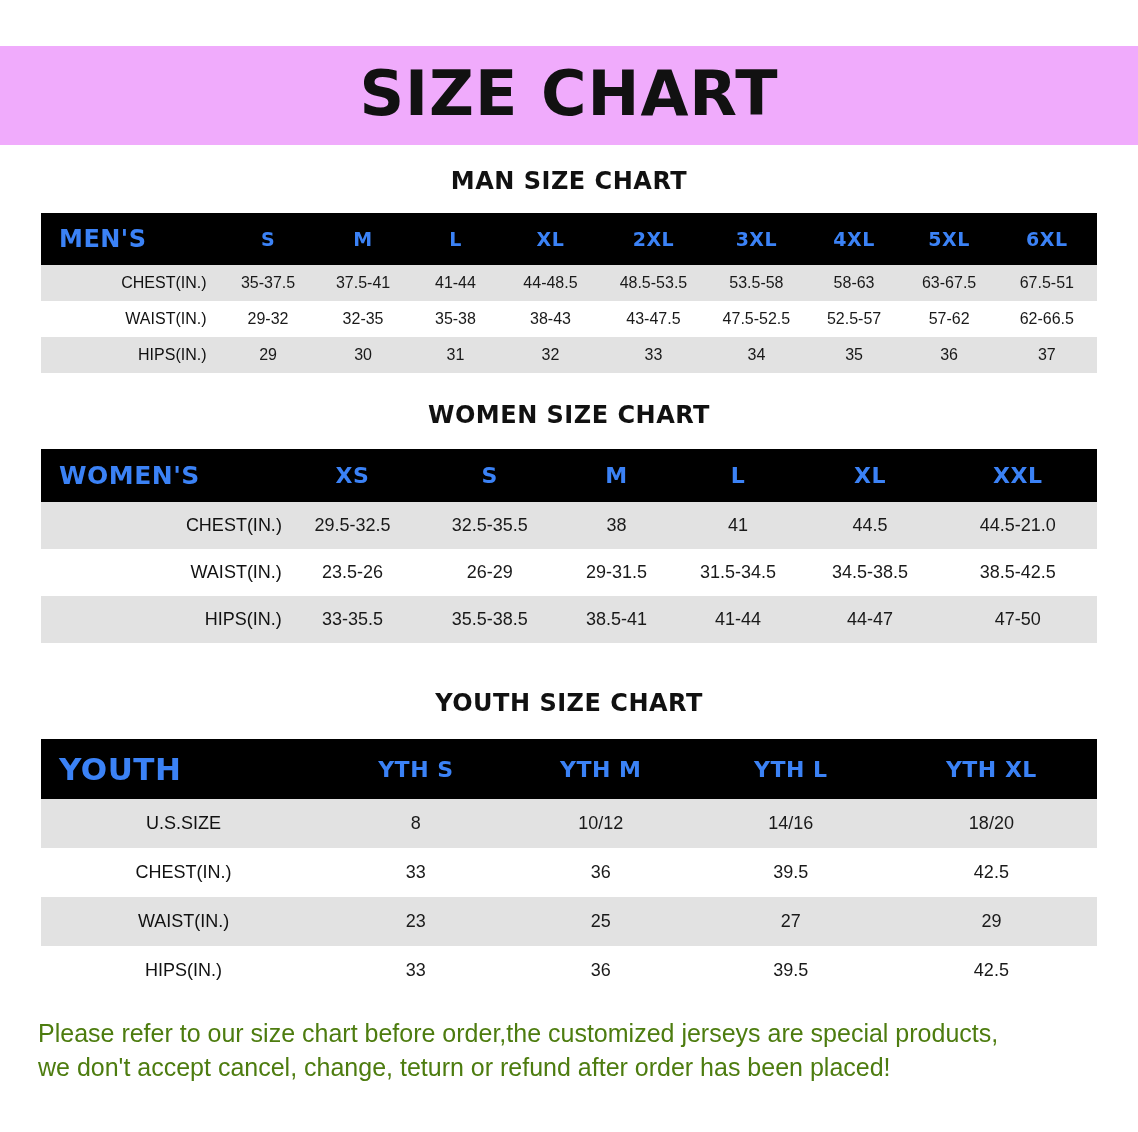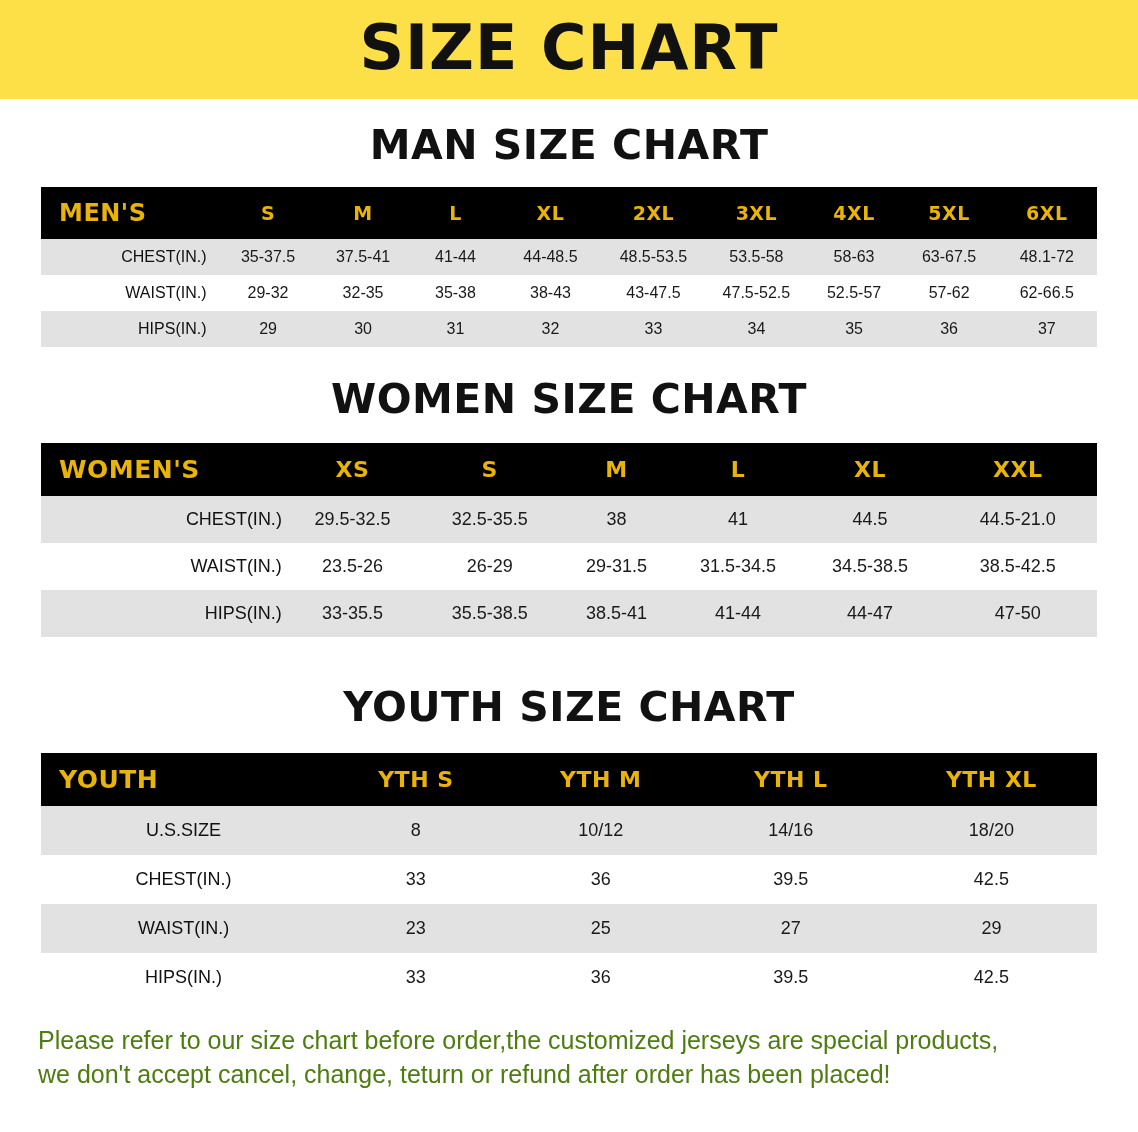--- a/index.html
+++ b/index.html
@@ -14,58 +14,59 @@
     height: 1132px;
     position: relative;
     background: #fff;
     overflow: hidden;
   }
 
   
   .banner {
     width: 100%;
     height: 99px;
-    background: #fde047;
+    background: #f0abfc;
     display: flex;
     align-items: center;
     justify-content: center;
+    margin-top: 46px;
   }
   .banner-title {
     font-family: "DejaVu Sans", sans-serif;
     font-weight: bold;
     font-size: 62px;
     letter-spacing: 1px;
     color: #111;
     line-height: 1;
     margin-top: -4px;
   }
 
   
   .section-title {
     text-align: center;
     font-family: "DejaVu Sans", sans-serif;
     font-weight: bold;
-    font-size: 41px;
+    font-size: 24px;
     color: #111;
     letter-spacing: 0.5px;
   }
   .t-man    { margin-top: 22px; }
   .t-women  { margin-top: 28px; }
   .t-youth  { margin-top: 46px; }
 
   
   .tbl-wrap { padding: 0 41px; }
   table.size {
     width: 100%;
     border-collapse: collapse;
     table-layout: fixed;
   }
   table.size thead th {
     background: #000;
-    color: #eab308;
+    color: #3b82f6;
     font-family: "DejaVu Sans", sans-serif;
     font-weight: bold;
     font-size: 20px;
     padding: 12px 4px;
     text-align: center;
     letter-spacing: 0.5px;
   }
   table.size thead th.rowhead {
     text-align: left;
     padding-left: 18px;
@@ -92,21 +93,21 @@
   #men-table thead th.rowhead { font-size: 24px; }
   #men-table tbody td { font-size: 16px; }
   #men-table tbody td.rowhead { font-size: 16px; }
 
   #women-table thead th { font-size: 22px; }
   #women-table thead th.rowhead { font-size: 25px; }
   #women-table tbody td { font-size: 18px; padding: 13px 2px; }
   #women-table tbody td.rowhead { font-size: 18px; }
 
   #youth-table thead th { font-size: 22px; }
-  #youth-table thead th.rowhead { font-size: 25px; }
+  #youth-table thead th.rowhead { font-size: 31px; }
   #youth-table tbody td { font-size: 18px; padding: 14px 0; }
   #youth-table tbody td.rowhead { font-size: 18px; text-align: center; padding-right: 0; }
 
   .mt-men   { margin-top: 18px; }
   .mt-women { margin-top: 20px; }
   .mt-youth { margin-top: 22px; }
 
   
   .note {
     margin: 22px 30px 0 38px;
@@ -159,21 +160,21 @@
         <tr class="shade">
           <td class="rowhead">CHEST(IN.)</td>
           <td>35-37.5</td>
           <td>37.5-41</td>
           <td>41-44</td>
           <td>44-48.5</td>
           <td>48.5-53.5</td>
           <td>53.5-58</td>
           <td>58-63</td>
           <td>63-67.5</td>
-          <td>48.1-72</td>
+          <td>67.5-51</td>
         </tr>
         <tr class="plain">
           <td class="rowhead">WAIST(IN.)</td>
           <td>29-32</td>
           <td>32-35</td>
           <td>35-38</td>
           <td>38-43</td>
           <td>43-47.5</td>
           <td>47.5-52.5</td>
           <td>52.5-57</td>

